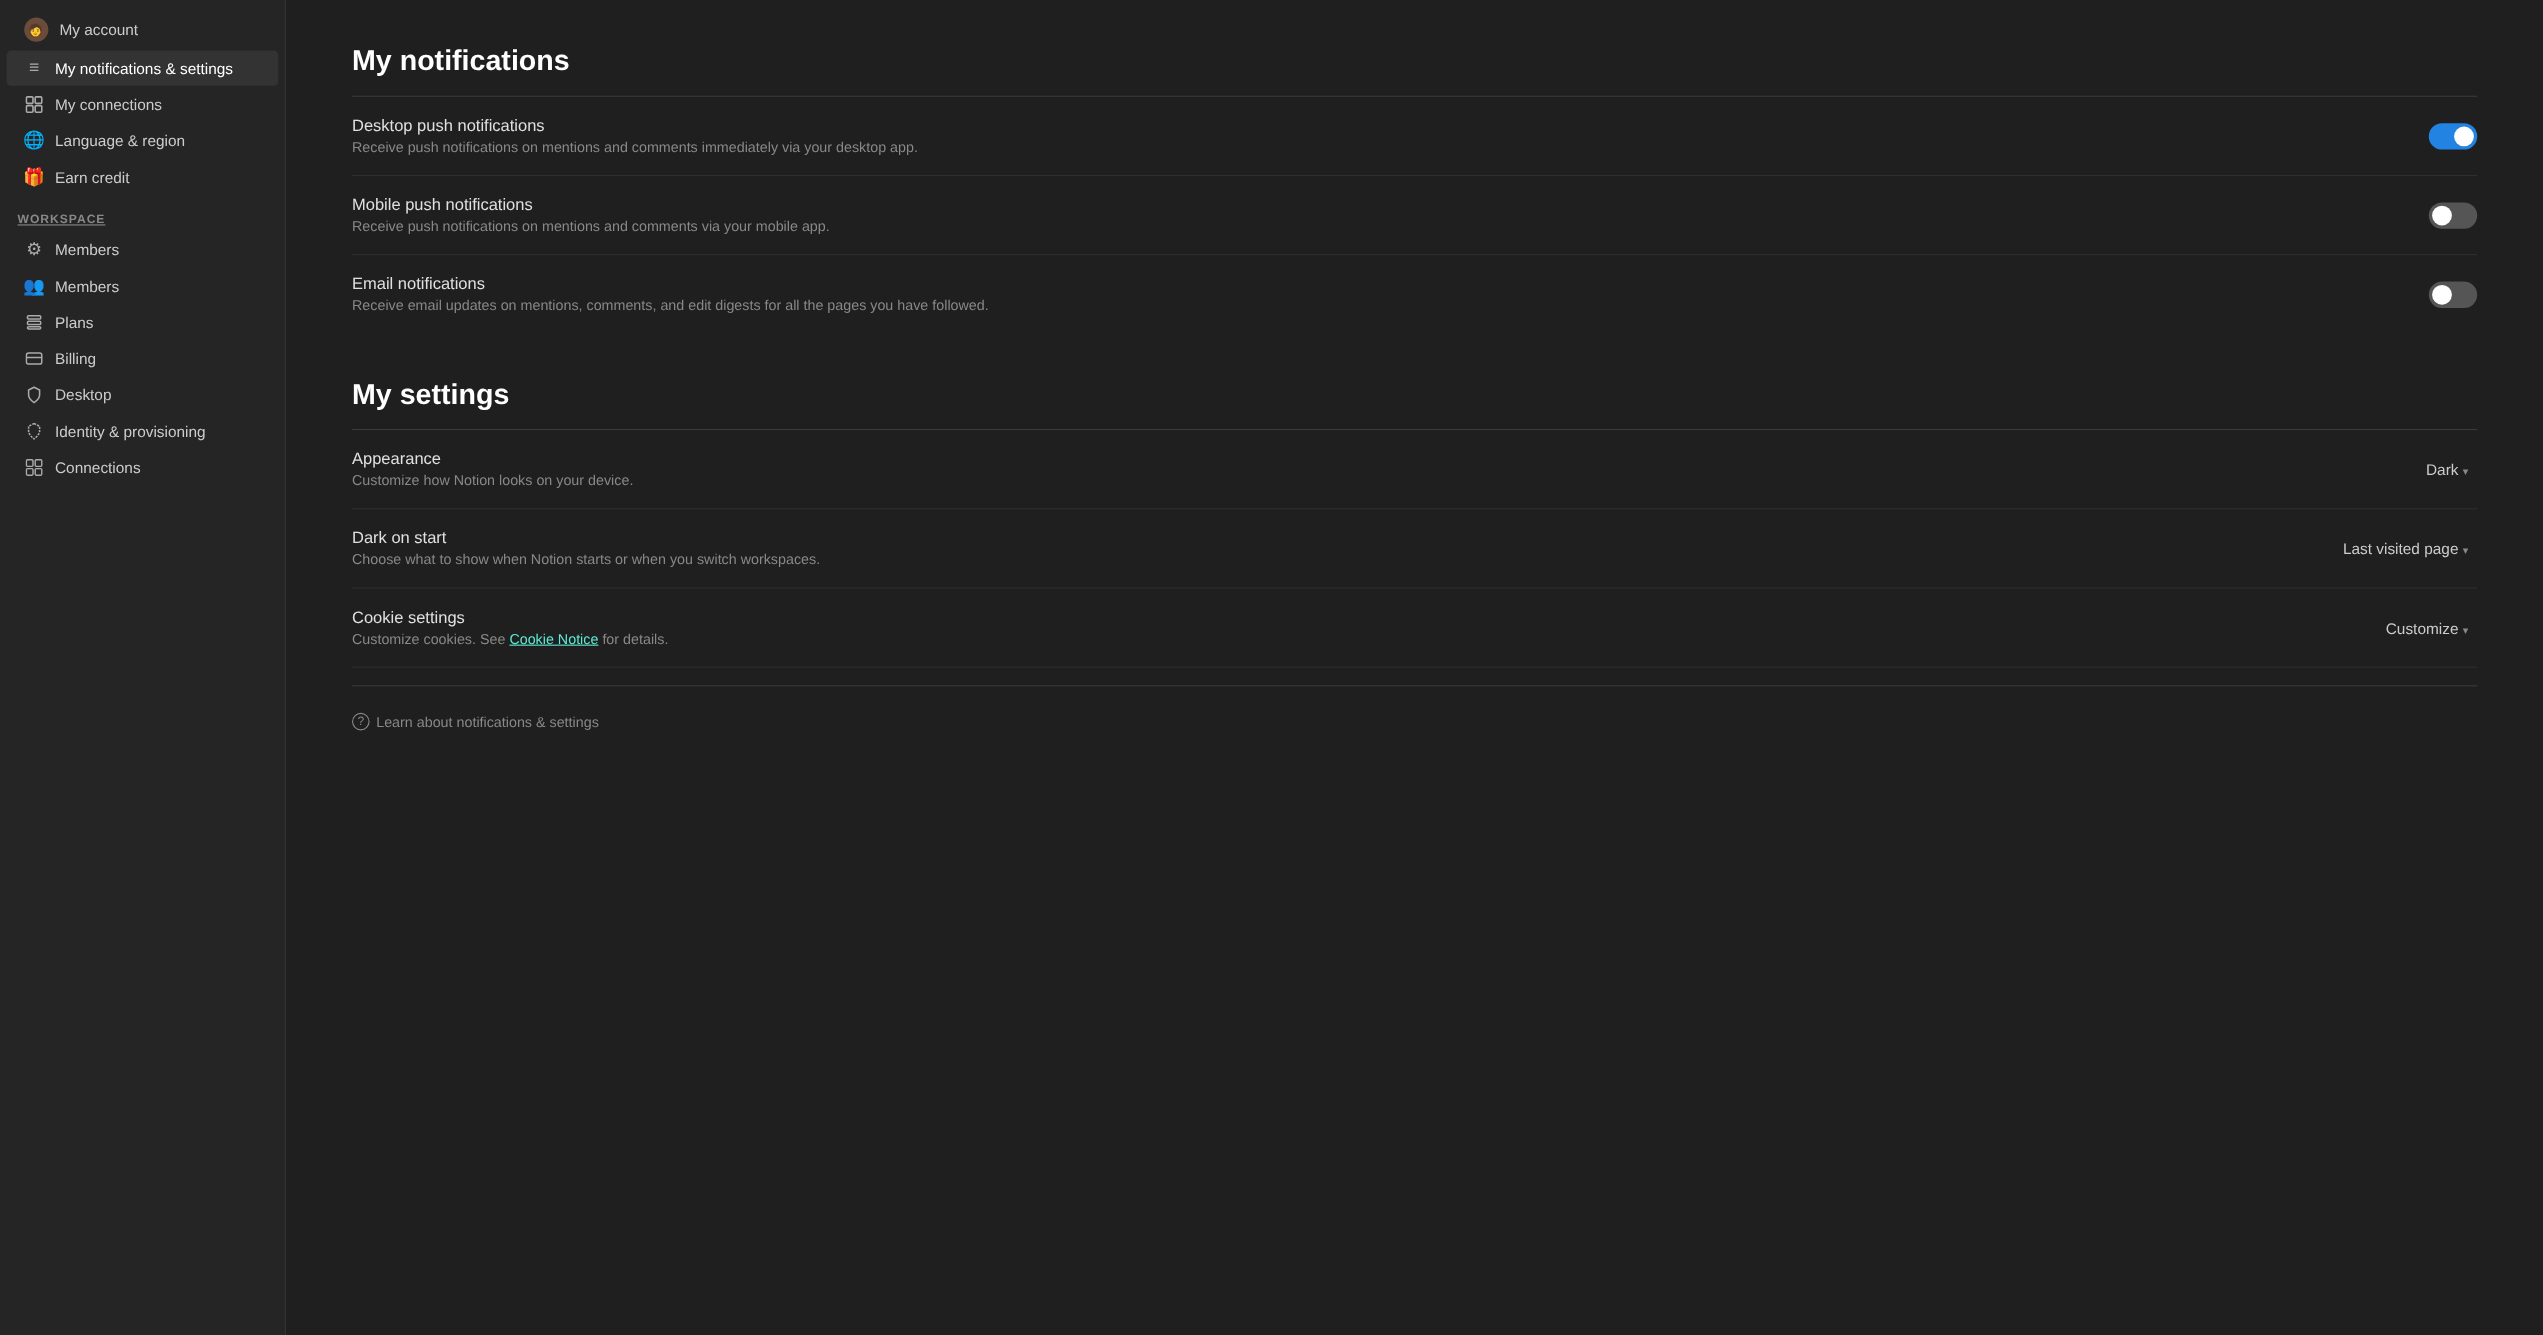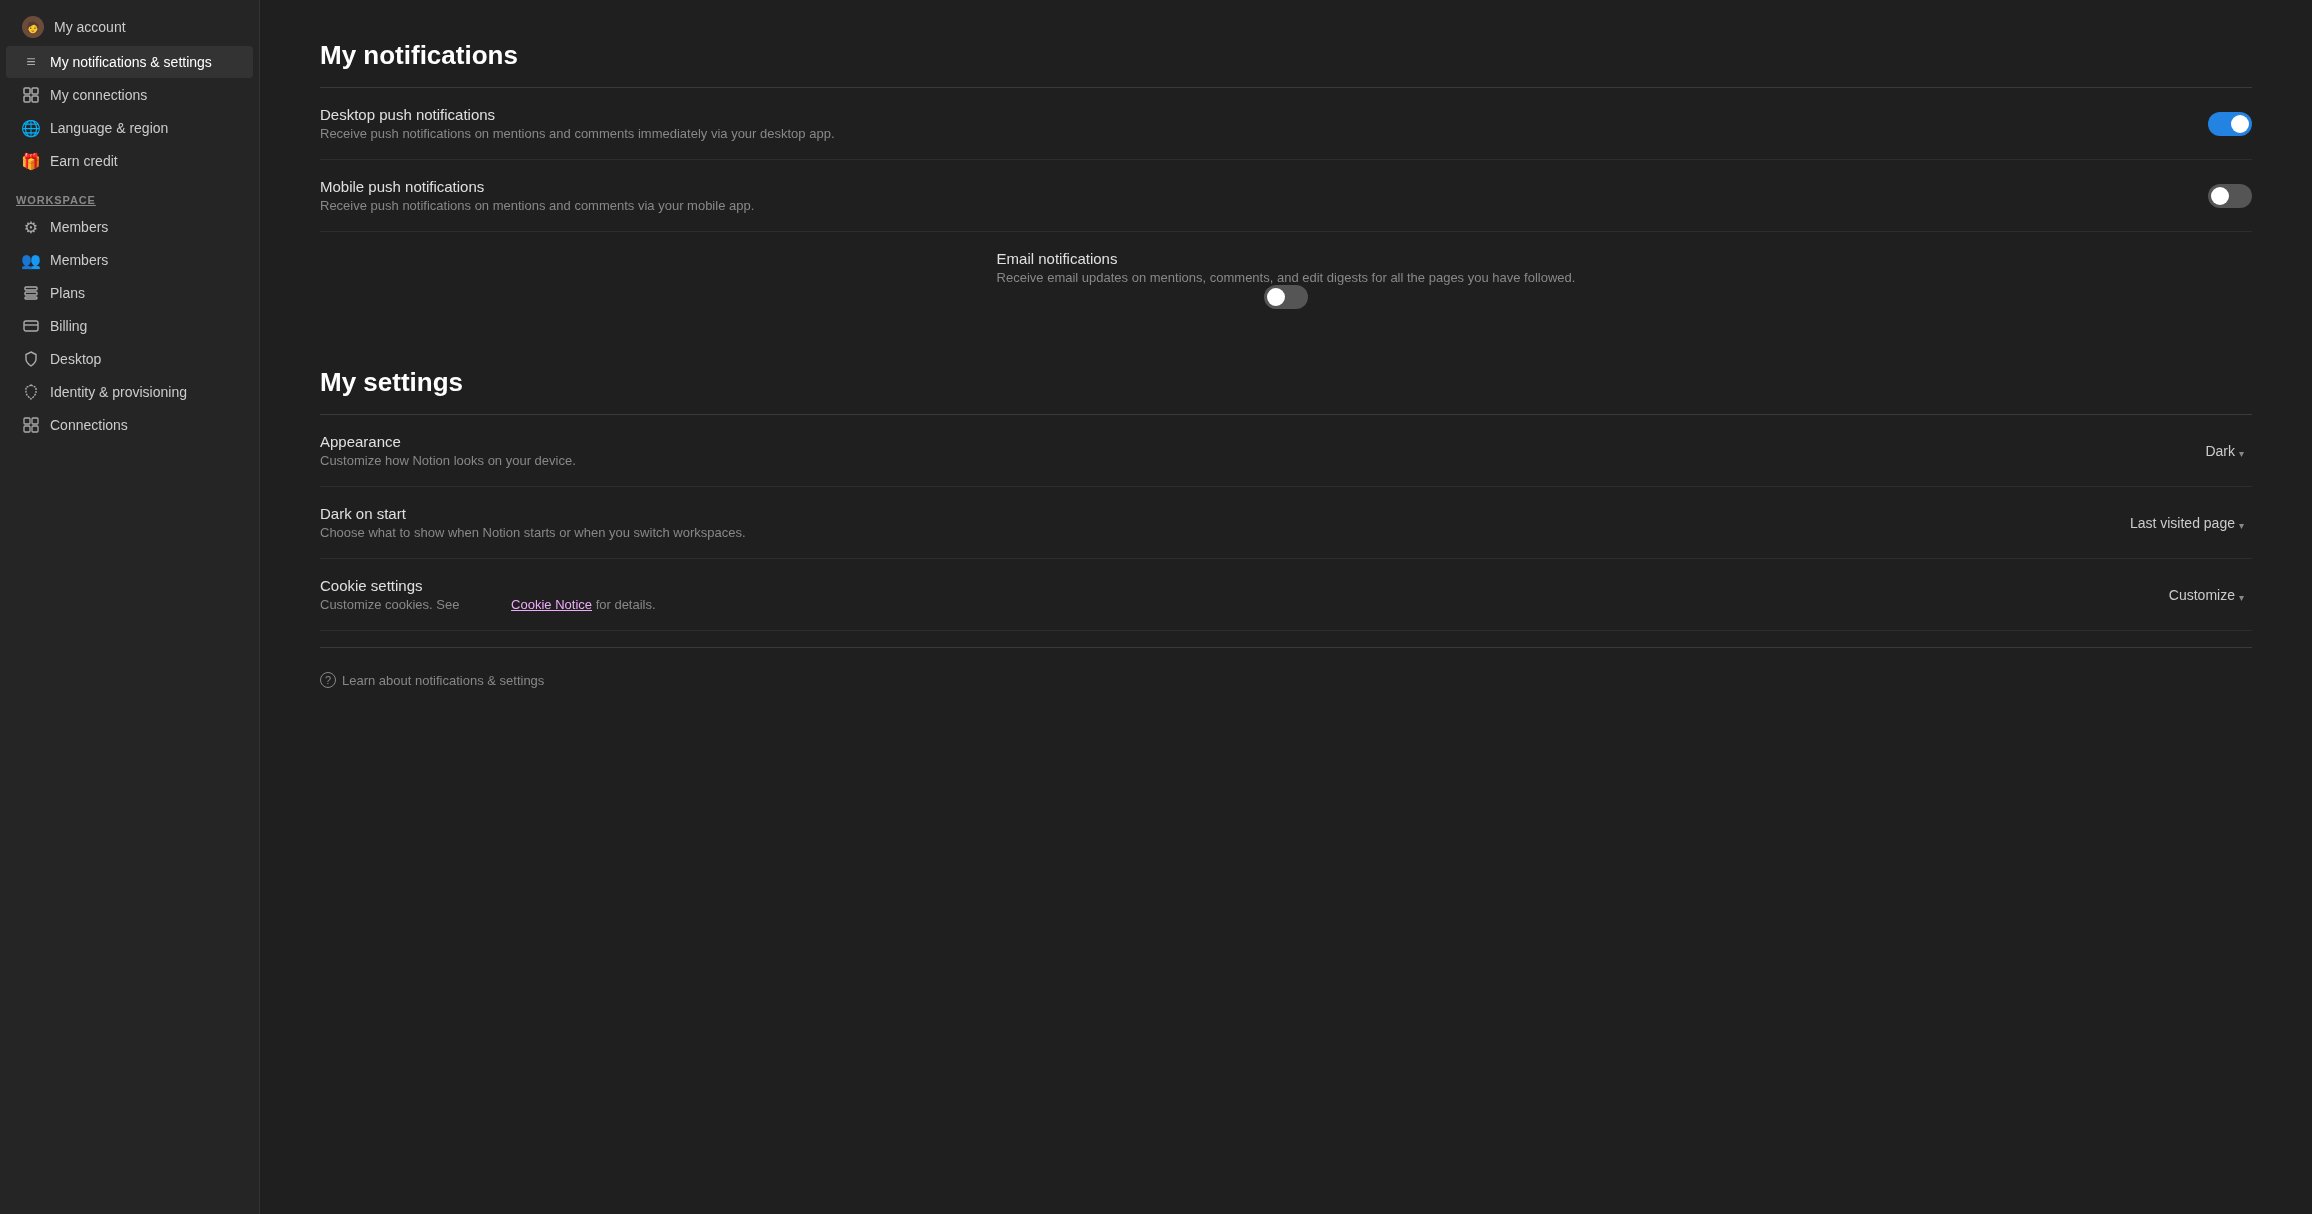--- a/index.html
+++ b/index.html
@@ -101,21 +101,20 @@
     .setting-row {
       display: flex;
       align-items: center;
       justify-content: space-between;
       padding: 18px 0;
       border-bottom: 1px solid #2e2e2e;
     }
 
     .setting-row:last-child {
       border-bottom: none;
-      flex-direction: column;
     }
 
     .setting-text {}
 
     .setting-label {
       font-size: 15px;
       font-weight: 500;
       color: #e0e0e0;
       margin-bottom: 3px;
     }
@@ -194,24 +193,23 @@
       align-items: center;
       gap: 6px;
       color: #888;
       font-size: 13px;
       margin-top: 24px;
       cursor: pointer;
       text-decoration: none;
     }
 
     .cookie-notice-link {
-      color: #f0abfc;
+      color: #5eead4;
       text-decoration: underline;
       cursor: pointer;
-      margin-left: 48px;
     }
 
     .section-block {
       margin-bottom: 40px;
     }
   </style>
 </head>
 <body>
 
 <div class="sidebar">

